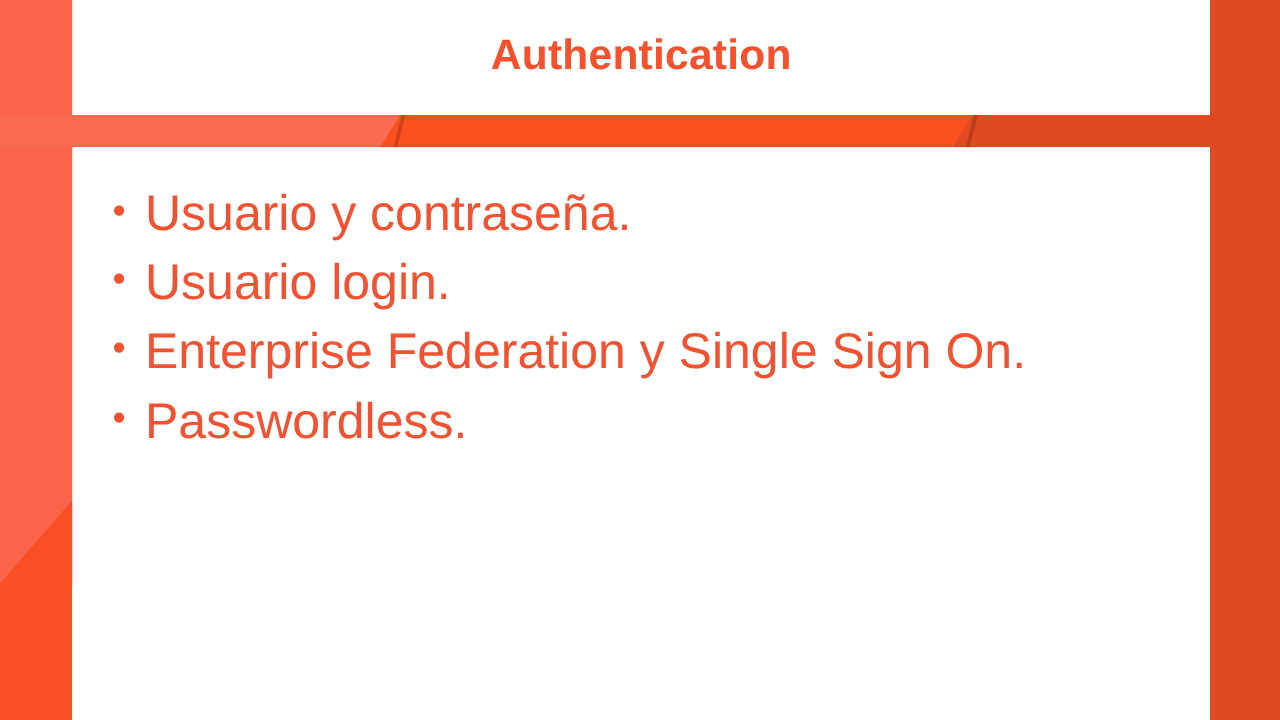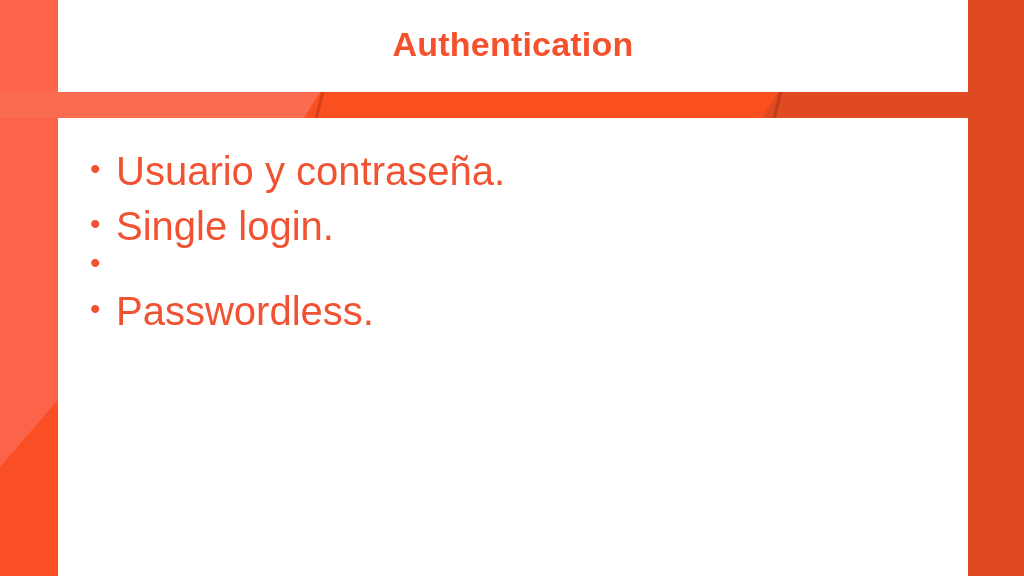--- a/index.html
+++ b/index.html
@@ -156,24 +156,25 @@
   </div>
 
   <div class="body-card">
     <ul class="bullet-list">
       <li class="bullet-item">
         <span class="bullet-dot">•</span>
         <span class="bullet-label">Usuario y contraseña.</span>
       </li>
       <li class="bullet-item">
         <span class="bullet-dot">•</span>
-        <span class="bullet-label">Single login.</span>
+        <span class="bullet-label">Usuario login.</span>
       </li>
       <li class="bullet-item">
         <span class="bullet-dot">•</span>
+        <span class="bullet-label">Enterprise Federation y Single Sign On.</span>
       </li>
       <li class="bullet-item">
         <span class="bullet-dot">•</span>
         <span class="bullet-label">Passwordless.</span>
       </li>
     </ul>
   </div>
 
 </div>
 

